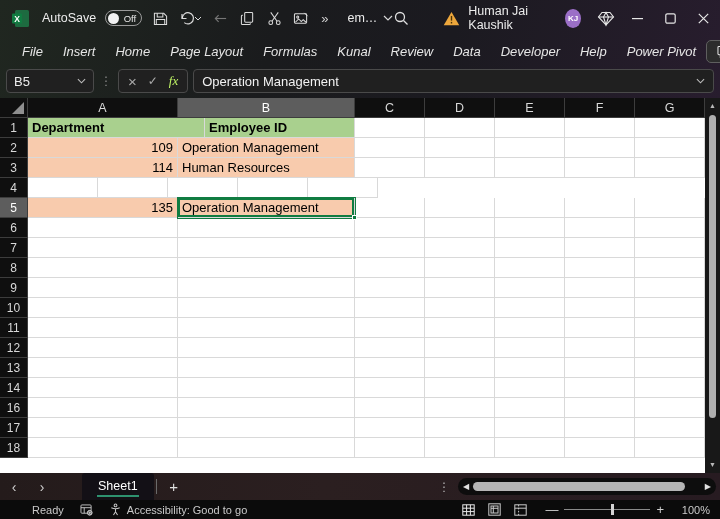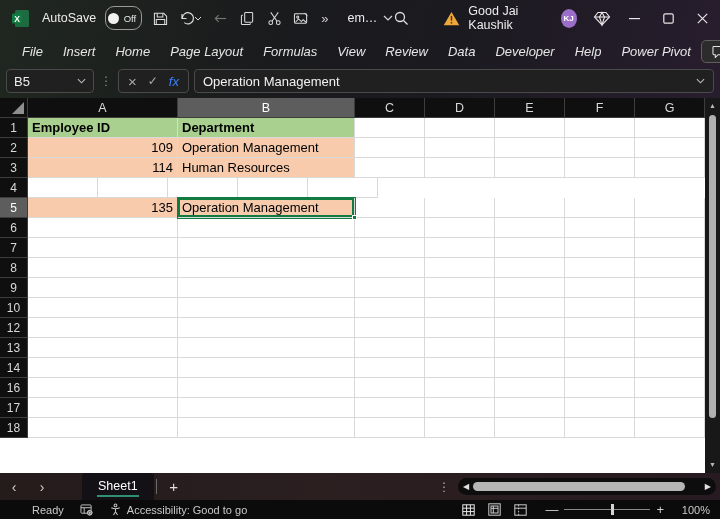--- a/index.html
+++ b/index.html
@@ -7,21 +7,21 @@
   body { font-family:"Liberation Sans", sans-serif; }
   .window { width:720px; height:519px; display:flex; flex-direction:column; overflow:hidden; position:relative; background:#fff; }
 
   
   .top-chrome { background:linear-gradient(105deg,#202720 0%,#1a1b1d 38%,#1b1a20 62%,#281d2e 100%); }
 
   .titlebar { height:36px; display:flex; align-items:center; color:#e8e8e8; padding:0 0 0 12px; }
   .tb-left { display:flex; align-items:center; gap:9px; }
   .app-icon { width:17px; height:17px; margin-right:4px; }
   .autosave-label { font-size:12.5px; color:#ececec; }
-  .toggle { width:37px; height:24px; border:1px solid #9a9a9a; border-radius:9px; display:flex; align-items:center; justify-content:space-between; padding:0 5px 0 2px; cursor:pointer; }
+  .toggle { width:37px; height:16px; border:1px solid #9a9a9a; border-radius:9px; display:flex; align-items:center; justify-content:space-between; padding:0 5px 0 2px; cursor:pointer; }
   .toggle .knob { width:11px; height:11px; border-radius:50%; background:#f2f2f2; }
   .toggle .t-label { font-size:9.5px; color:#e8e8e8; }
   .qat-btn { display:flex; align-items:center; justify-content:center; width:18px; height:22px; color:#dcdcdc; }
   .qat-btn.w { width:24px; }
   .muted { color:#767676; }
   .overflow-glyph { font-size:13px; color:#cfcfcf; padding:0 2px; }
   .doc-name { display:flex; align-items:center; gap:6px; font-size:12.5px; color:#ececec; margin-left:8px; cursor:pointer; }
   .tb-right { margin-left:auto; display:flex; align-items:center; }
   .search-btn { margin-right:34px; display:flex; }
   .warn { margin-right:8px; display:flex; }
@@ -34,21 +34,21 @@
   .menu-tab { padding:0 10px; cursor:pointer; white-space:nowrap;font-style:italic; }
   .menu-right { margin-left:auto; display:flex; align-items:center; gap:8px; }
   .comment-btn { width:36px; height:23px; border:1px solid #5f5f5f; border-radius:5px; background:#2c2c2c; display:flex; align-items:center; justify-content:center; }
 
   .formulabar { height:32px; display:flex; align-items:center; padding:3px 6px 5px 6px; gap:5px; }
   .name-box { width:88px; height:24px; background:#202020; border:1px solid #4a4a4a; border-radius:4px; display:flex; align-items:center; justify-content:space-between; padding:0 7px; color:#ededed; font-size:13px; }
   .fb-sep { color:#8a8a8a; font-size:12px; padding:0 1px; }
   .fx-group { height:24px; background:#202020; border:1px solid #4a4a4a; border-radius:4px; display:flex; align-items:center; gap:11px; padding:0 9px; }
   .fb-cancel { color:#a9a9a9; font-size:15px; line-height:1; }
   .fb-enter { color:#a9a9a9; font-size:12px; line-height:1; }
-  .fb-fx { color:#3b82f6; font-size:13px; font-style:italic; font-family:Liberation Sans, sans-serif; }
+  .fb-fx { color:#bef264; font-size:13px; font-style:italic; font-family:Liberation Serif, serif; }
   .formula-input { flex:1; height:24px; background:#202020; border:1px solid #4a4a4a; border-radius:4px; display:flex; align-items:center; justify-content:space-between; padding:0 8px; color:#f2f2f2; font-size:13px; }
 
   
   .grid-area { position:relative; height:375px; background:#fff; }
   .sheet { width:705px; height:375px; overflow:hidden; }
   .col-hdr-row { display:flex; height:20px; }
   .corner { width:28px; height:20px; background:#0f0f0f; border-right:1px solid #3d3d3d; border-bottom:1px solid #3d3d3d; position:relative; }
   .corner .tri { position:absolute; right:3px; bottom:3px; width:0; height:0; border-bottom:12px solid #8f8f8f; border-left:12px solid transparent; }
   .col-hdr { height:20px; background:#0f0f0f; color:#d9d9d9; font-size:12.5px; display:flex; align-items:center; justify-content:center; border-right:1px solid #3d3d3d; border-bottom:1px solid #3d3d3d; }
   .col-hdr.sel, .row-hdr.sel { background:#5d5d5d; color:#fff; }
@@ -172,21 +172,21 @@
               <path d="M10.5 10.5 L14.5 14.5"></path>
             </svg>
         </div>
         <div class="warn">
           <svg width="17" height="15" viewBox="0 0 16 14">
               <path d="M8 0.8 L15.3 13.3 H0.7 Z" fill="#eda73c"></path>
               <rect x="7.35" y="4.6" width="1.3" height="4.4" fill="#4a3306"></rect>
               <rect x="7.35" y="10.2" width="1.3" height="1.5" fill="#4a3306"></rect>
             </svg>
         </div>
-        <span class="user-name">Good Jai Kaushik</span>
+        <span class="user-name">Human Jai Kaushik</span>
         <div class="avatar">
             <span>KJ</span>
           </div>
         <div class="diamond">
           <svg width="18" height="17" viewBox="0 0 18 17" fill="none" stroke="#e6e6e6" stroke-width="1.1">
               <path d="M5 2.5 h8 l3.5 4.5 -7.5 8 -7.5 -8 z"></path>
               <path d="M1.5 7 h15"></path>
               <path d="M9 2.5 L6.5 7 L9 15 l2.5-8 z"></path>
             </svg>
         </div>
@@ -208,21 +208,21 @@
       </div>
     </div>
 
     <div class="menubar">
       <div class="menu-tabs" id="menu-tabs" style="display:flex;">
           <span class="menu-tab">File</span>
           <span class="menu-tab">Insert</span>
           <span class="menu-tab">Home</span>
           <span class="menu-tab">Page Layout</span>
           <span class="menu-tab">Formulas</span>
-          <span class="menu-tab">View</span>
+          <span class="menu-tab">Kunal</span>
           <span class="menu-tab">Review</span>
           <span class="menu-tab">Data</span>
           <span class="menu-tab">Developer</span>
           <span class="menu-tab">Help</span>
           <span class="menu-tab">Power Pivot</span>
         </div>
       <div class="menu-right">
         <div class="comment-btn">
           <svg width="14" height="13" viewBox="0 0 15 14" fill="none" stroke="#e6e6e6" stroke-width="1.1">
               <path d="M2 1.5 h11 a1 1 0 0 1 1 1 v7 a1 1 0 0 1 -1 1 h-6.5 l-3 3 v-3 H2 a1 1 0 0 1 -1 -1 v-7 a1 1 0 0 1 1 -1 z"></path>
@@ -264,22 +264,22 @@
           <div class="col-hdr sel" style="width: 177px;">B</div>
           <div class="col-hdr" style="width: 70px;">C</div>
           <div class="col-hdr" style="width: 70px;">D</div>
           <div class="col-hdr" style="width: 70px;">E</div>
           <div class="col-hdr" style="width: 70px;">F</div>
           <div class="col-hdr" style="width: 70px;">G</div>
         </div>
       <div class="rows" id="grid-rows">
           <div class="g-row">
             <div class="row-hdr">1</div>
+            <div class="cell fill-green bold" style="width: 177px;">Department</div>
             <div class="cell fill-green bold" style="width: 150px;">Employee ID</div>
-            <div class="cell fill-green bold" style="width: 177px;">Department</div>
             <div class="cell" style="width: 70px;"></div>
             <div class="cell" style="width: 70px;"></div>
             <div class="cell" style="width: 70px;"></div>
             <div class="cell" style="width: 70px;"></div>
             <div class="cell" style="width: 70px;"></div>
           </div>
           <div class="g-row">
             <div class="row-hdr">2</div>
             <div class="cell fill-peach num" style="width: 150px;">109</div>
             <div class="cell fill-peach" style="width: 177px;">Operation Management</div>
@@ -352,20 +352,30 @@
             <div class="cell" style="width: 150px;"></div>
             <div class="cell" style="width: 177px;"></div>
             <div class="cell" style="width: 70px;"></div>
             <div class="cell" style="width: 70px;"></div>
             <div class="cell" style="width: 70px;"></div>
             <div class="cell" style="width: 70px;"></div>
             <div class="cell" style="width: 70px;"></div>
           </div>
           <div class="g-row">
             <div class="row-hdr">10</div>
+            <div class="cell" style="width: 150px;"></div>
+            <div class="cell" style="width: 177px;"></div>
+            <div class="cell" style="width: 70px;"></div>
+            <div class="cell" style="width: 70px;"></div>
+            <div class="cell" style="width: 70px;"></div>
+            <div class="cell" style="width: 70px;"></div>
+            <div class="cell" style="width: 70px;"></div>
+          </div>
+          <div class="g-row">
+            <div class="row-hdr">11</div>
             <div class="cell" style="width: 150px;"></div>
             <div class="cell" style="width: 177px;"></div>
             <div class="cell" style="width: 70px;"></div>
             <div class="cell" style="width: 70px;"></div>
             <div class="cell" style="width: 70px;"></div>
             <div class="cell" style="width: 70px;"></div>
             <div class="cell" style="width: 70px;"></div>
           </div>
           <div class="g-row">
             <div class="row-hdr">12</div>

